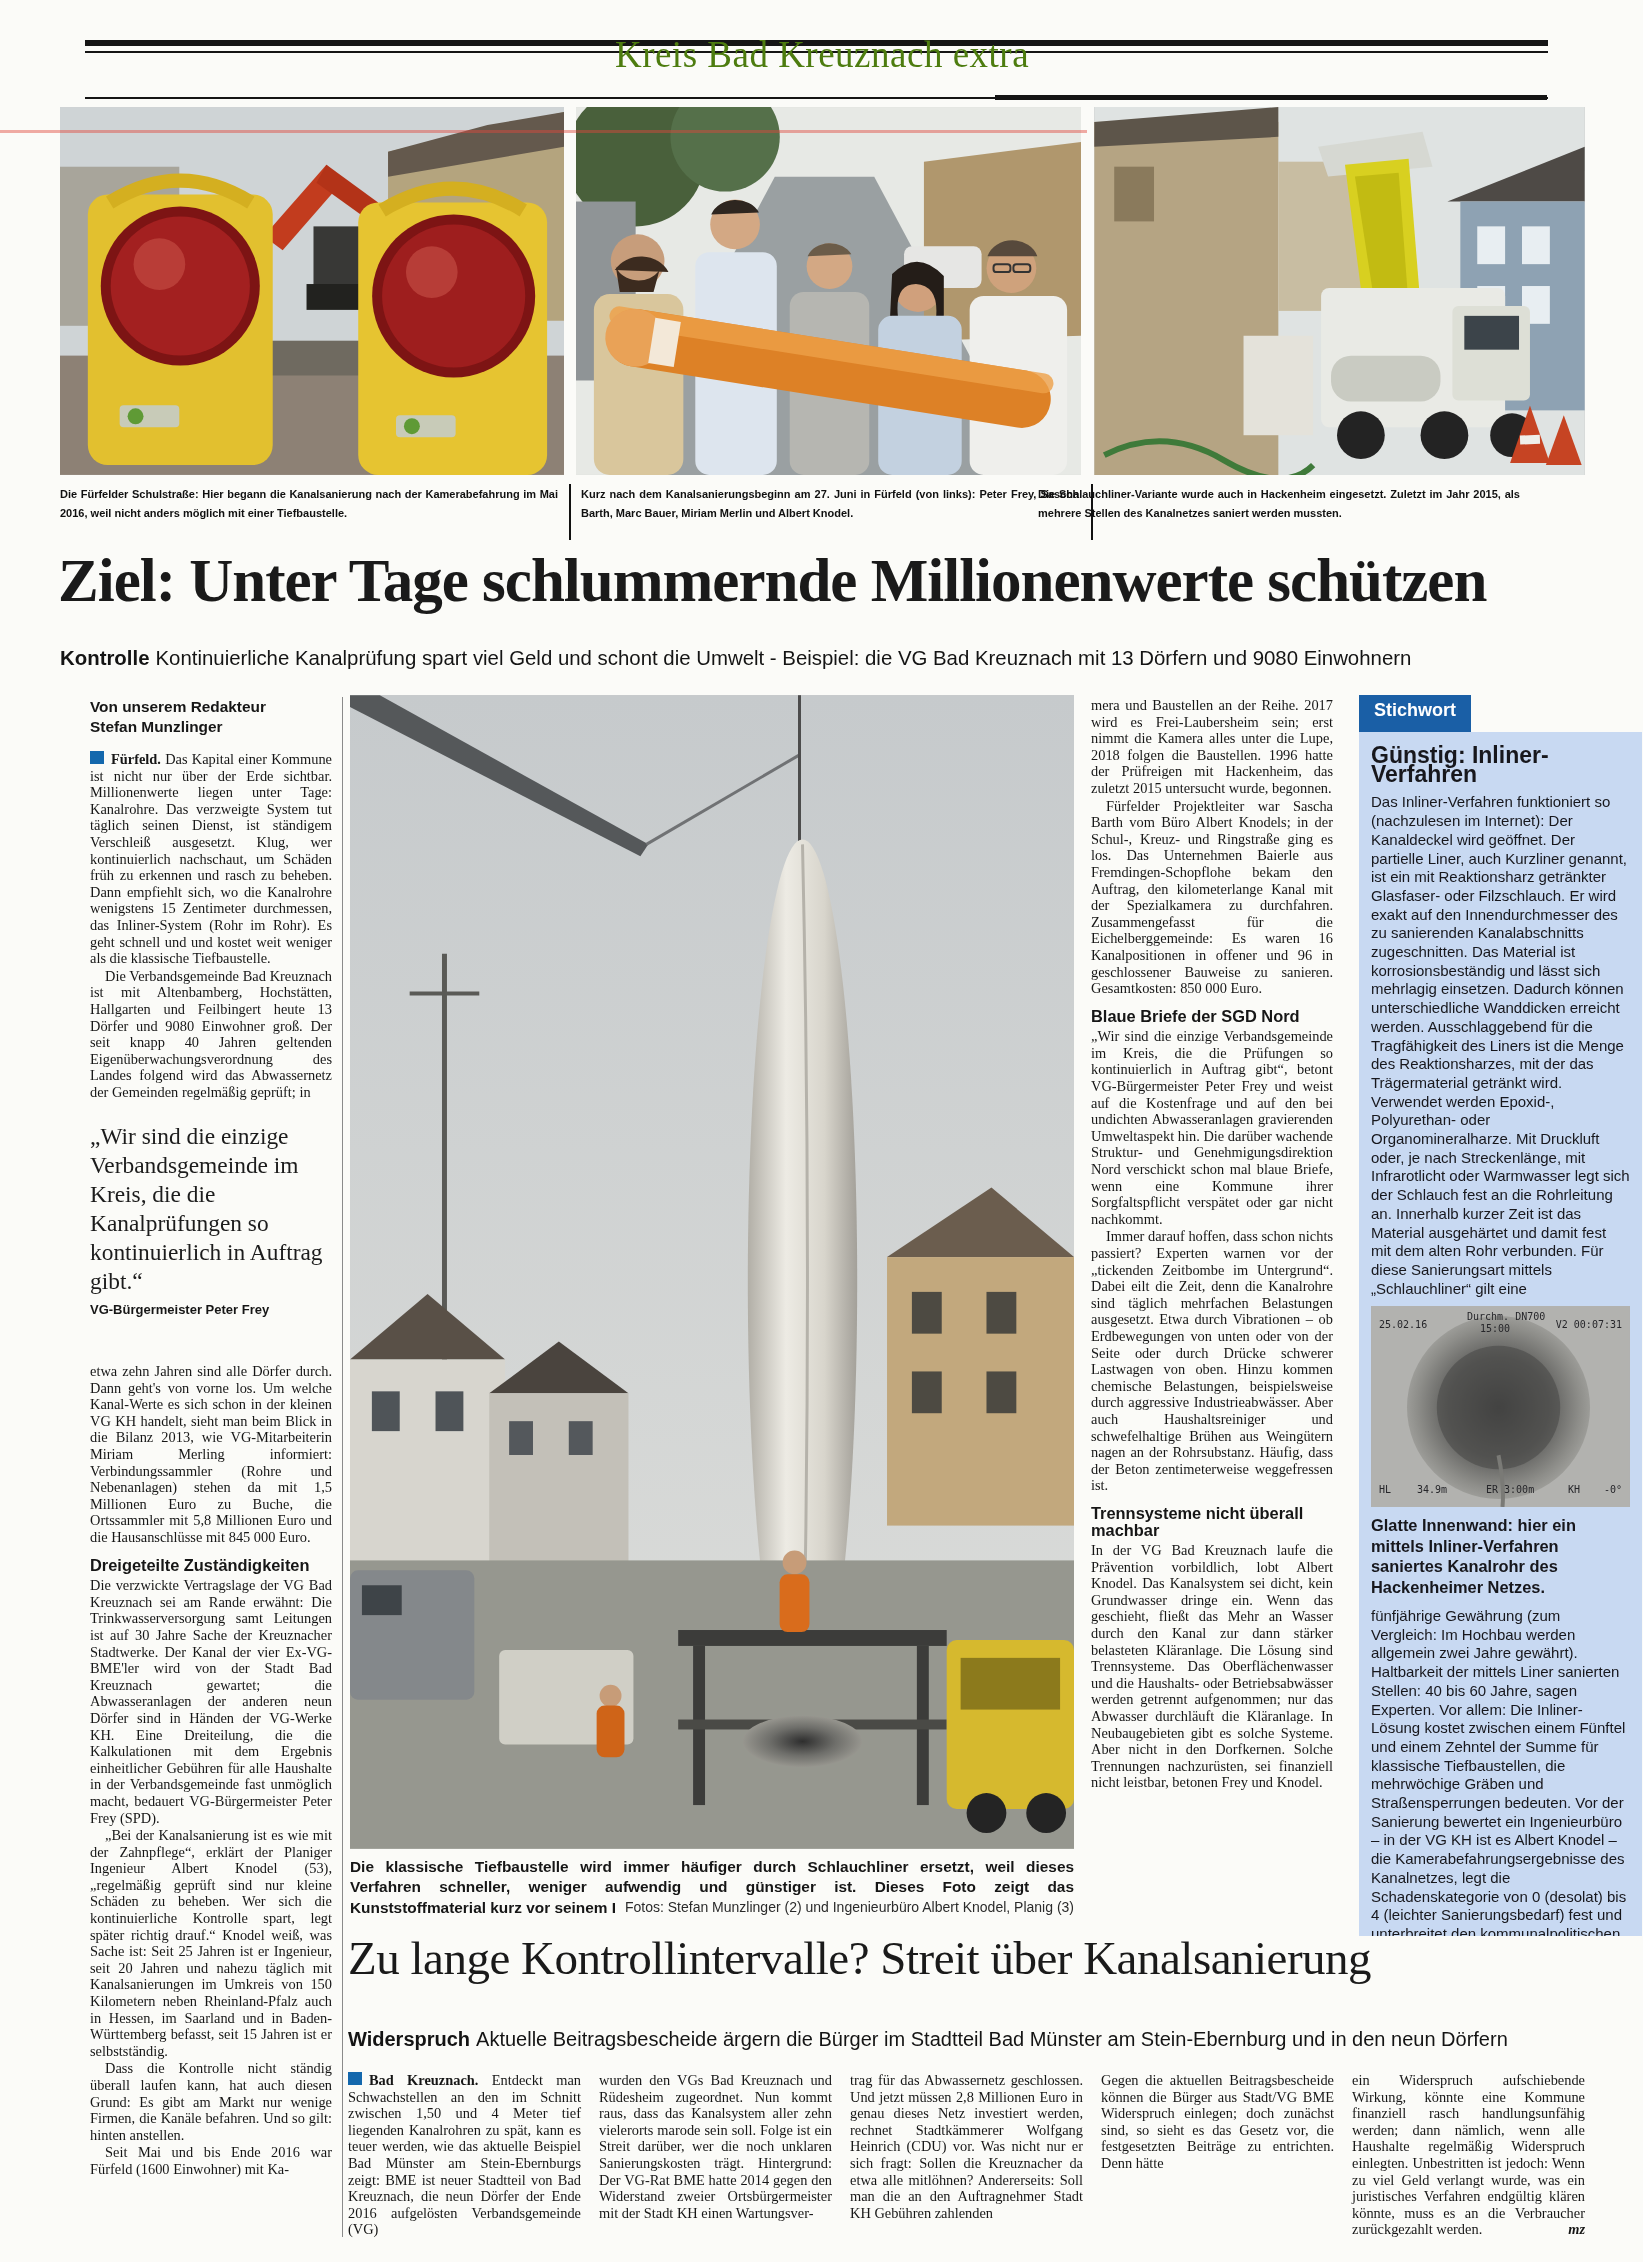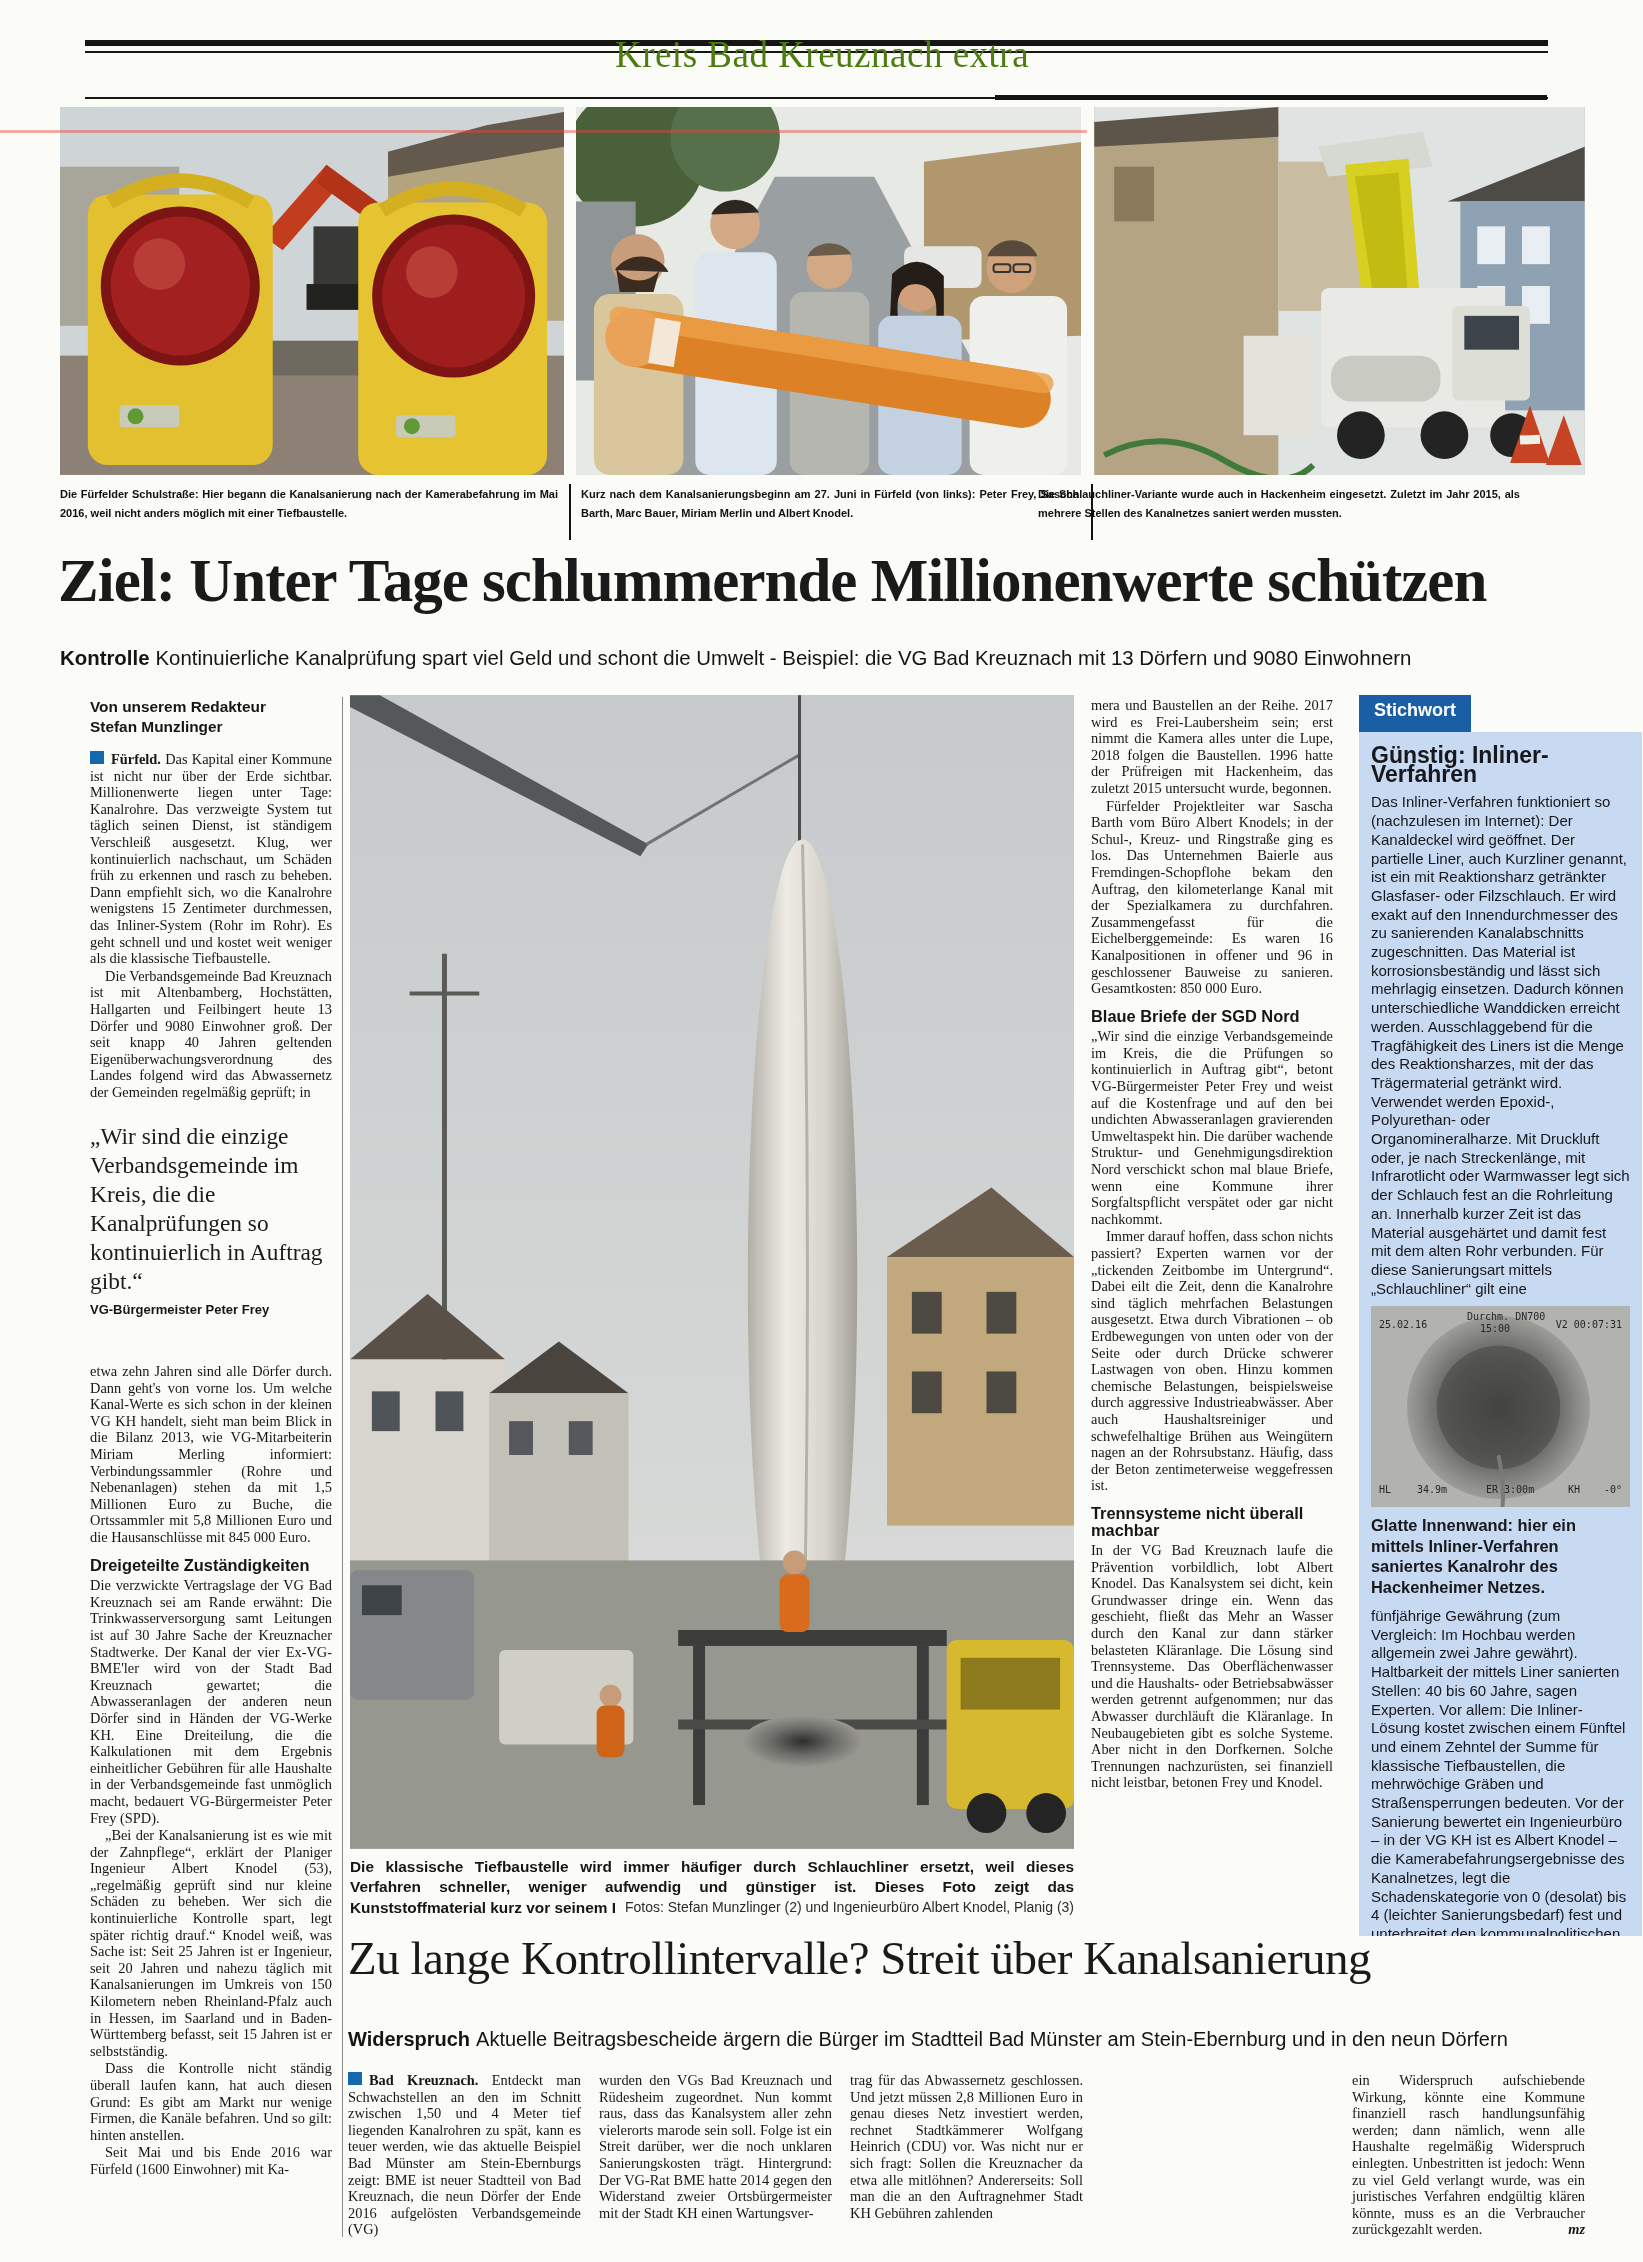--- a/index.html
+++ b/index.html
@@ -348,20 +348,21 @@
     <div class="bcol">
       <p><span class="sq"></span><b>Bad Kreuznach.</b> <span>Entdeckt man Schwachstellen an den im Schnitt zwischen 1,50 und 4 Meter tief liegenden Kanalrohren zu spät, kann es teuer werden, wie das aktuelle Beispiel Bad Münster am Stein-Ebernburgs zeigt: BME ist neuer Stadtteil von Bad Kreuznach, die neun Dörfer der Ende 2016 aufgelösten Verbandsgemeinde (VG)</span></p>
     </div>
     <div class="bcol">
         <p>wurden den VGs Bad Kreuznach und Rüdesheim zugeordnet. Nun kommt raus, dass das Kanalsystem aller zehn vielerorts marode sein soll. Folge ist ein Streit darüber, wer die noch unklaren Sanierungskosten trägt. Hintergrund: Der VG-Rat BME hatte 2014 gegen den Widerstand zweier Ortsbürgermeister mit der Stadt KH einen Wartungsver-</p>
       </div>
     <div class="bcol">
         <p>trag für das Abwassernetz geschlossen. Und jetzt müssen 2,8 Millionen Euro in genau dieses Netz investiert werden, rechnet Stadtkämmerer Wolfgang Heinrich (CDU) vor. Was nicht nur er sich fragt: Sollen die Kreuznacher da etwa alle mitlöhnen? Andererseits: Soll man die an den Auftragnehmer Stadt KH Gebühren zahlenden</p>
       </div>
     <div class="bcol">
+      <p>Gegen die aktuellen Beitragsbescheide können die Bürger aus Stadt/VG BME Widerspruch einlegen; doch zunächst sind, so sieht es das Gesetz vor, die festgesetzten Beiträge zu entrichten. Denn hätte</p>
     </div>
     <div class="bcol">
       <p><span>ein Widerspruch aufschiebende Wirkung, könnte eine Kommune finanziell rasch handlungsunfähig werden; dann nämlich, wenn alle Haushalte regelmäßig Widerspruch einlegten. Unbestritten ist jedoch: Wenn zu viel Geld verlangt wurde, was ein juristisches Verfahren endgültig klären könnte, muss es an die Verbraucher zurückgezahlt werden.</span> <span class="sig sig-right">mz</span></p>
     </div>
   </div>
 
 </div>
 
 
 </body></html>

